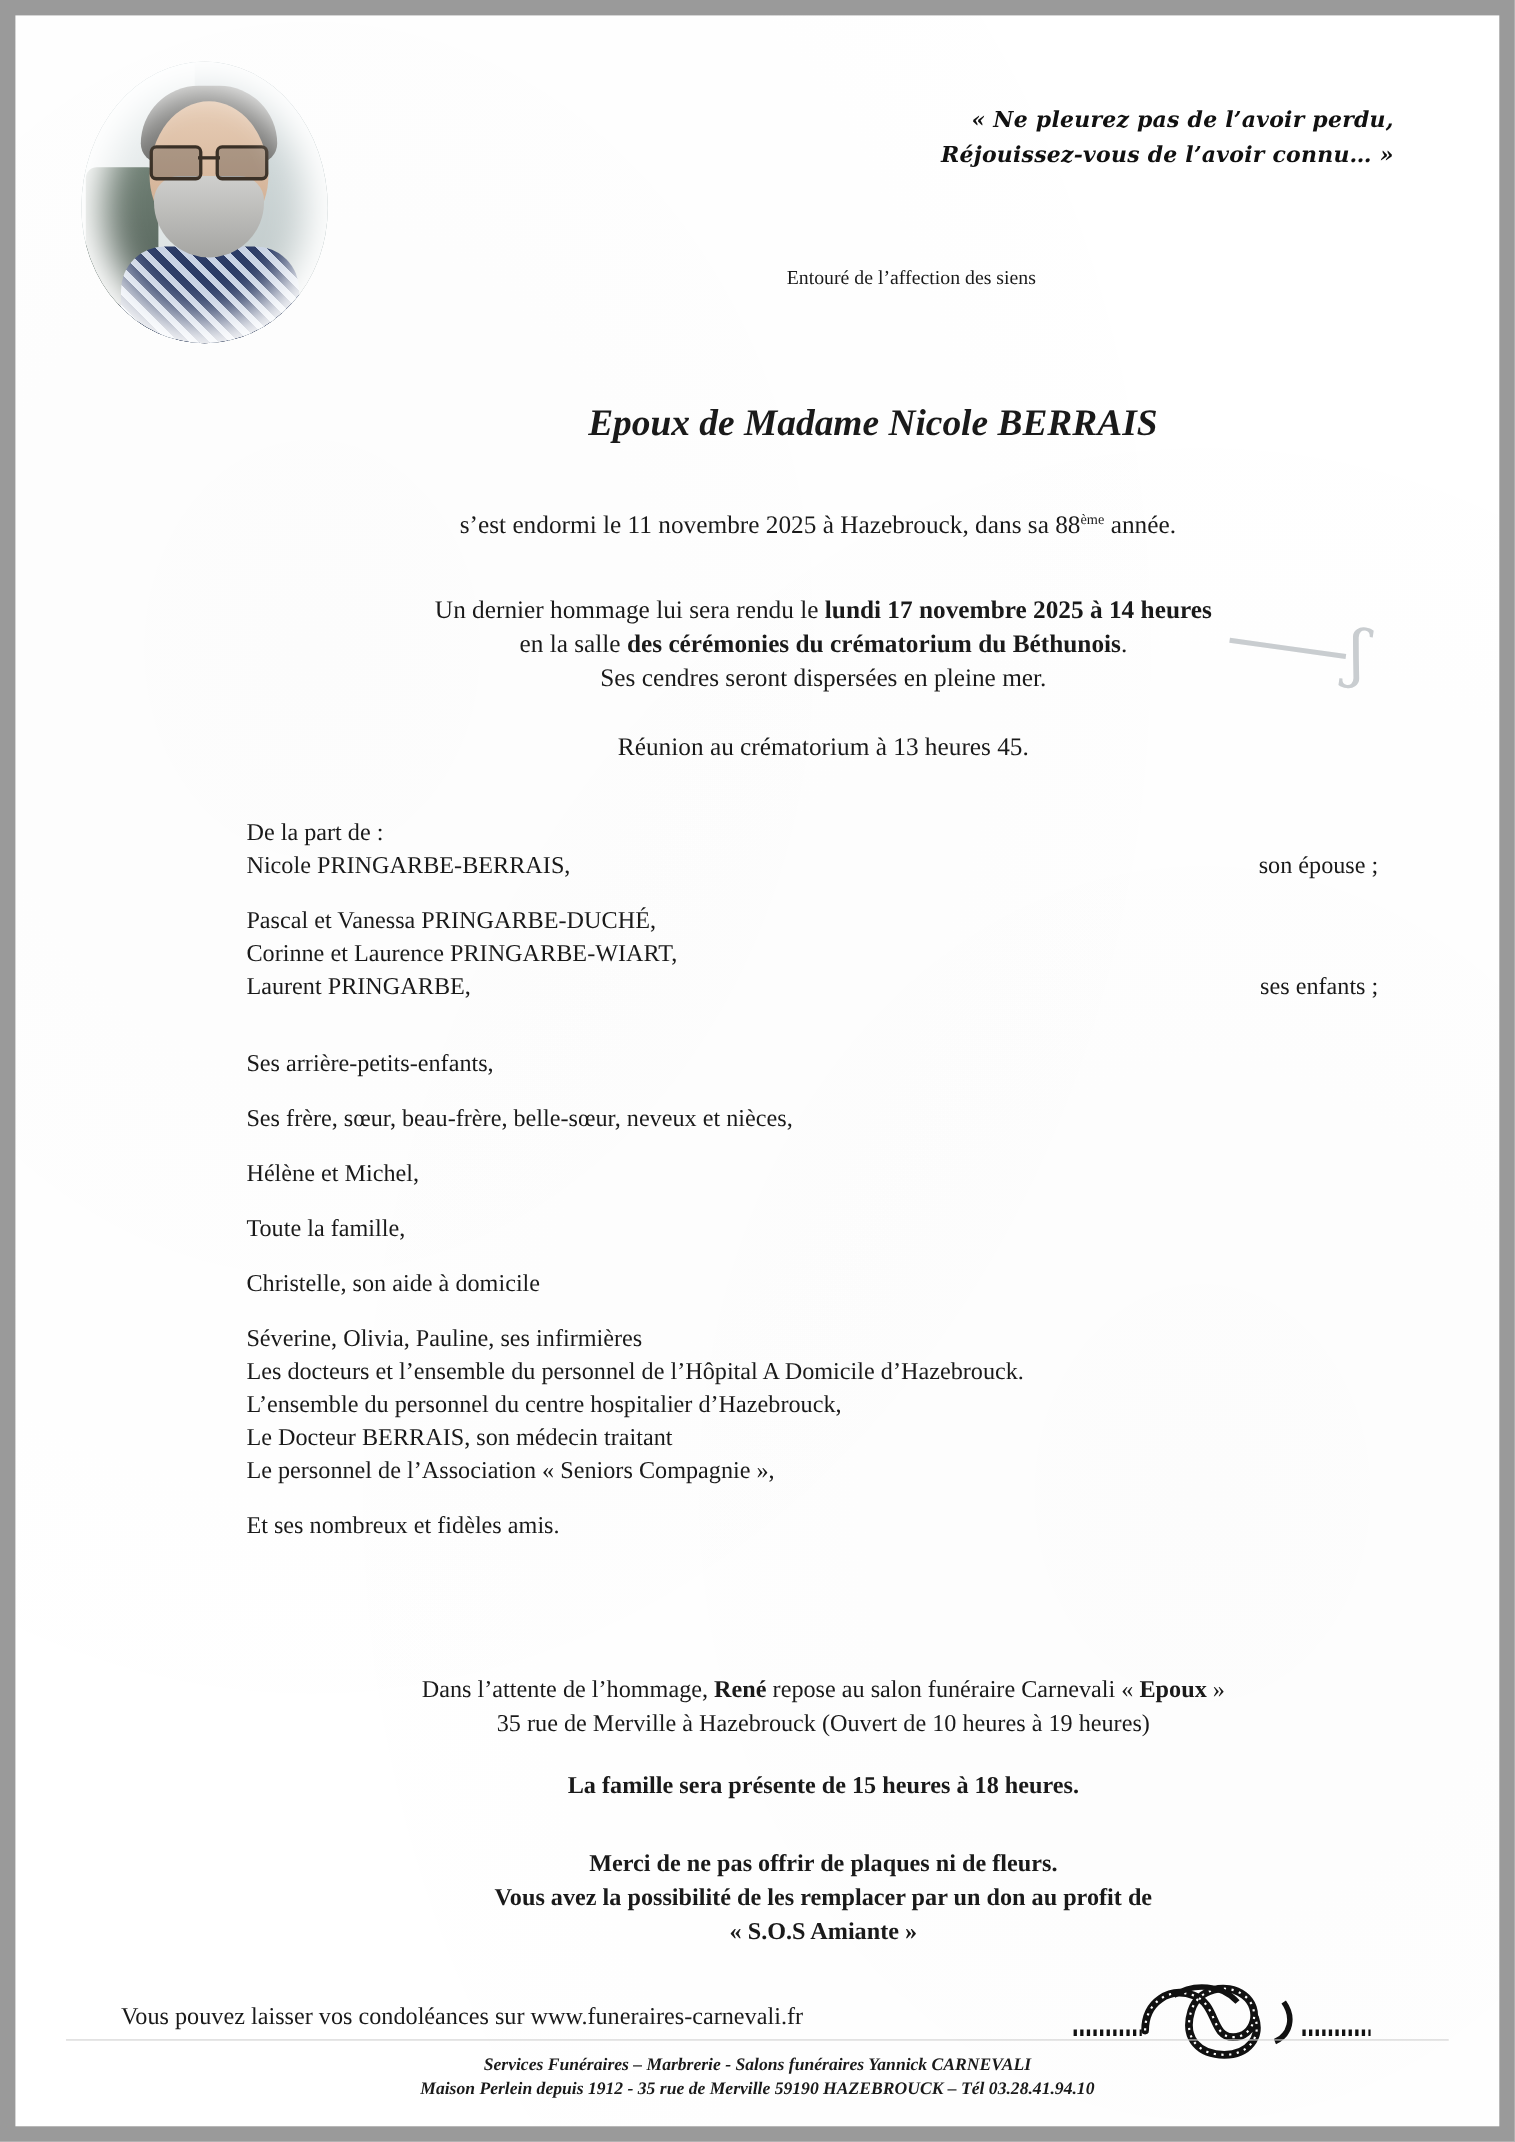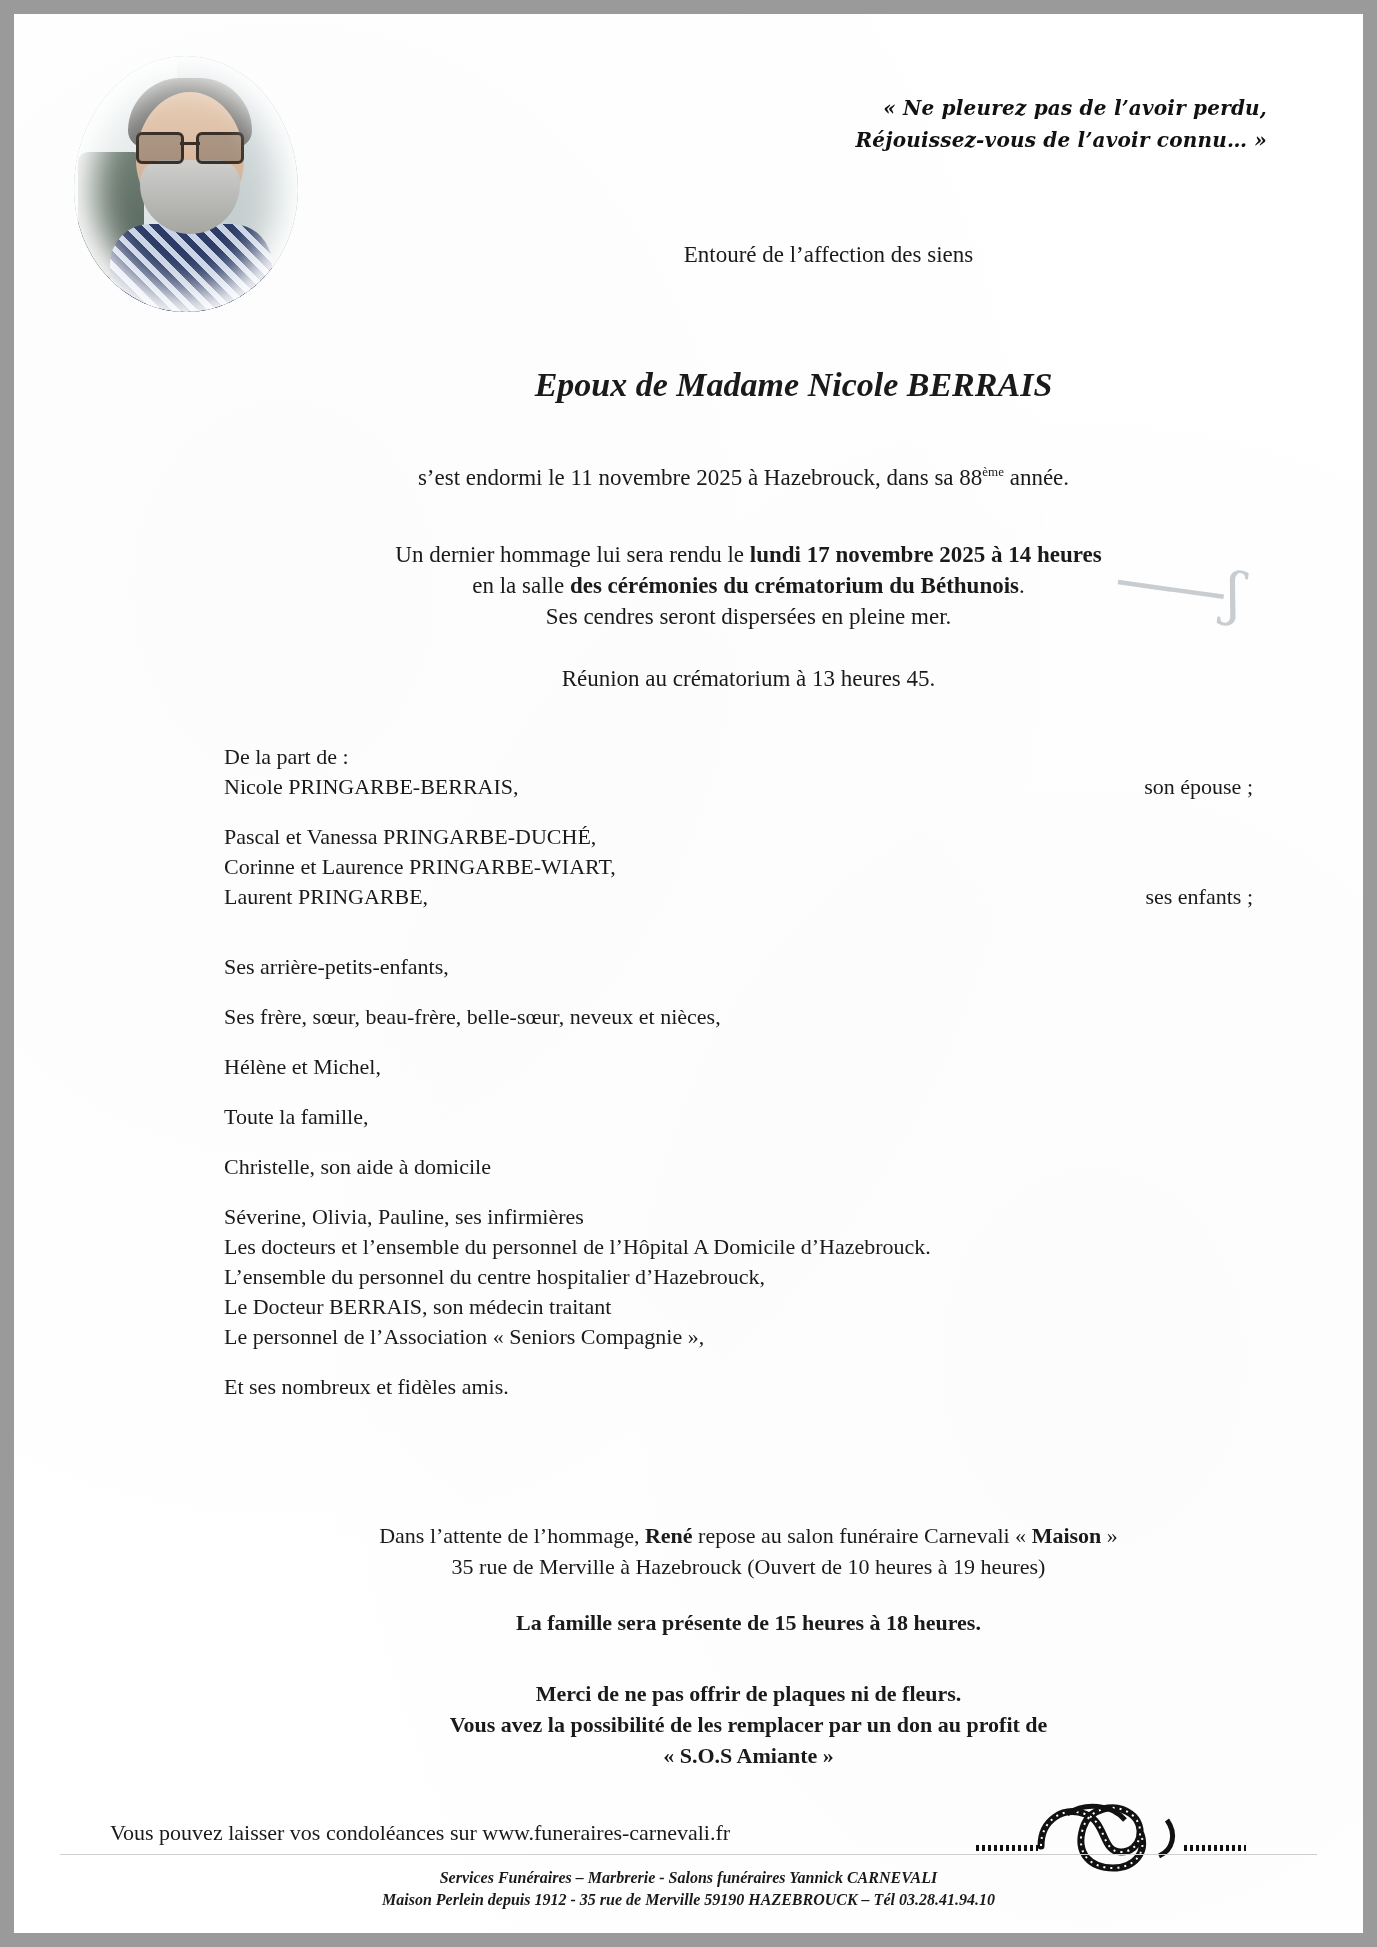--- a/index.html
+++ b/index.html
@@ -123,21 +123,21 @@
     font-size: 20px;
     line-height: 32px;
     color: #111;
     letter-spacing: .2px;
   }
   .entoure {
     position: absolute;
     left: 340px; right: 60px;
     top: 228px;
     text-align: center;
-    font-size: 23px;
+    font-size: 18px;
   }
   .name1 {
     position: absolute;
     left: 300px; right: 90px;
     top: 300px;
     text-align: center;
     font-family: "Liberation Serif", serif;
     font-style: italic;
     font-weight: bold;
     font-size: 38px;
@@ -344,21 +344,21 @@
           <div class="fam-row"><span>L’ensemble du personnel du centre hospitalier d’Hazebrouck,</span></div>
           <div class="fam-row"><span>Le Docteur BERRAIS, son médecin traitant</span></div>
           <div class="fam-row"><span>Le personnel de l’Association «  Seniors Compagnie »,</span></div>
           <div class="fam-gap"></div>
           <div class="fam-row"><span>Et ses nombreux et fidèles amis.</span></div>
         </div>
     </div>
 
     <div class="salon">
       <div>
-        <span>Dans l’attente de l’hommage, </span><b>René</b><span> repose au salon funéraire Carnevali «  </span><b>Maison</b><span> »</span>
+        <span>Dans l’attente de l’hommage, </span><b>René</b><span> repose au salon funéraire Carnevali «  </span><b>Epoux</b><span> »</span>
       </div>
       <div>35 rue de Merville à Hazebrouck (Ouvert de 10 heures à 19 heures)</div>
     </div>
 
     <div class="presente">La famille sera présente de 15 heures à 18 heures.</div>
 
     <div class="merci">
       <div>Merci de ne pas offrir de plaques ni de fleurs.</div>
       <div>Vous avez la possibilité de les remplacer par un don au profit de</div>
       <div>«  S.O.S Amiante »</div>

